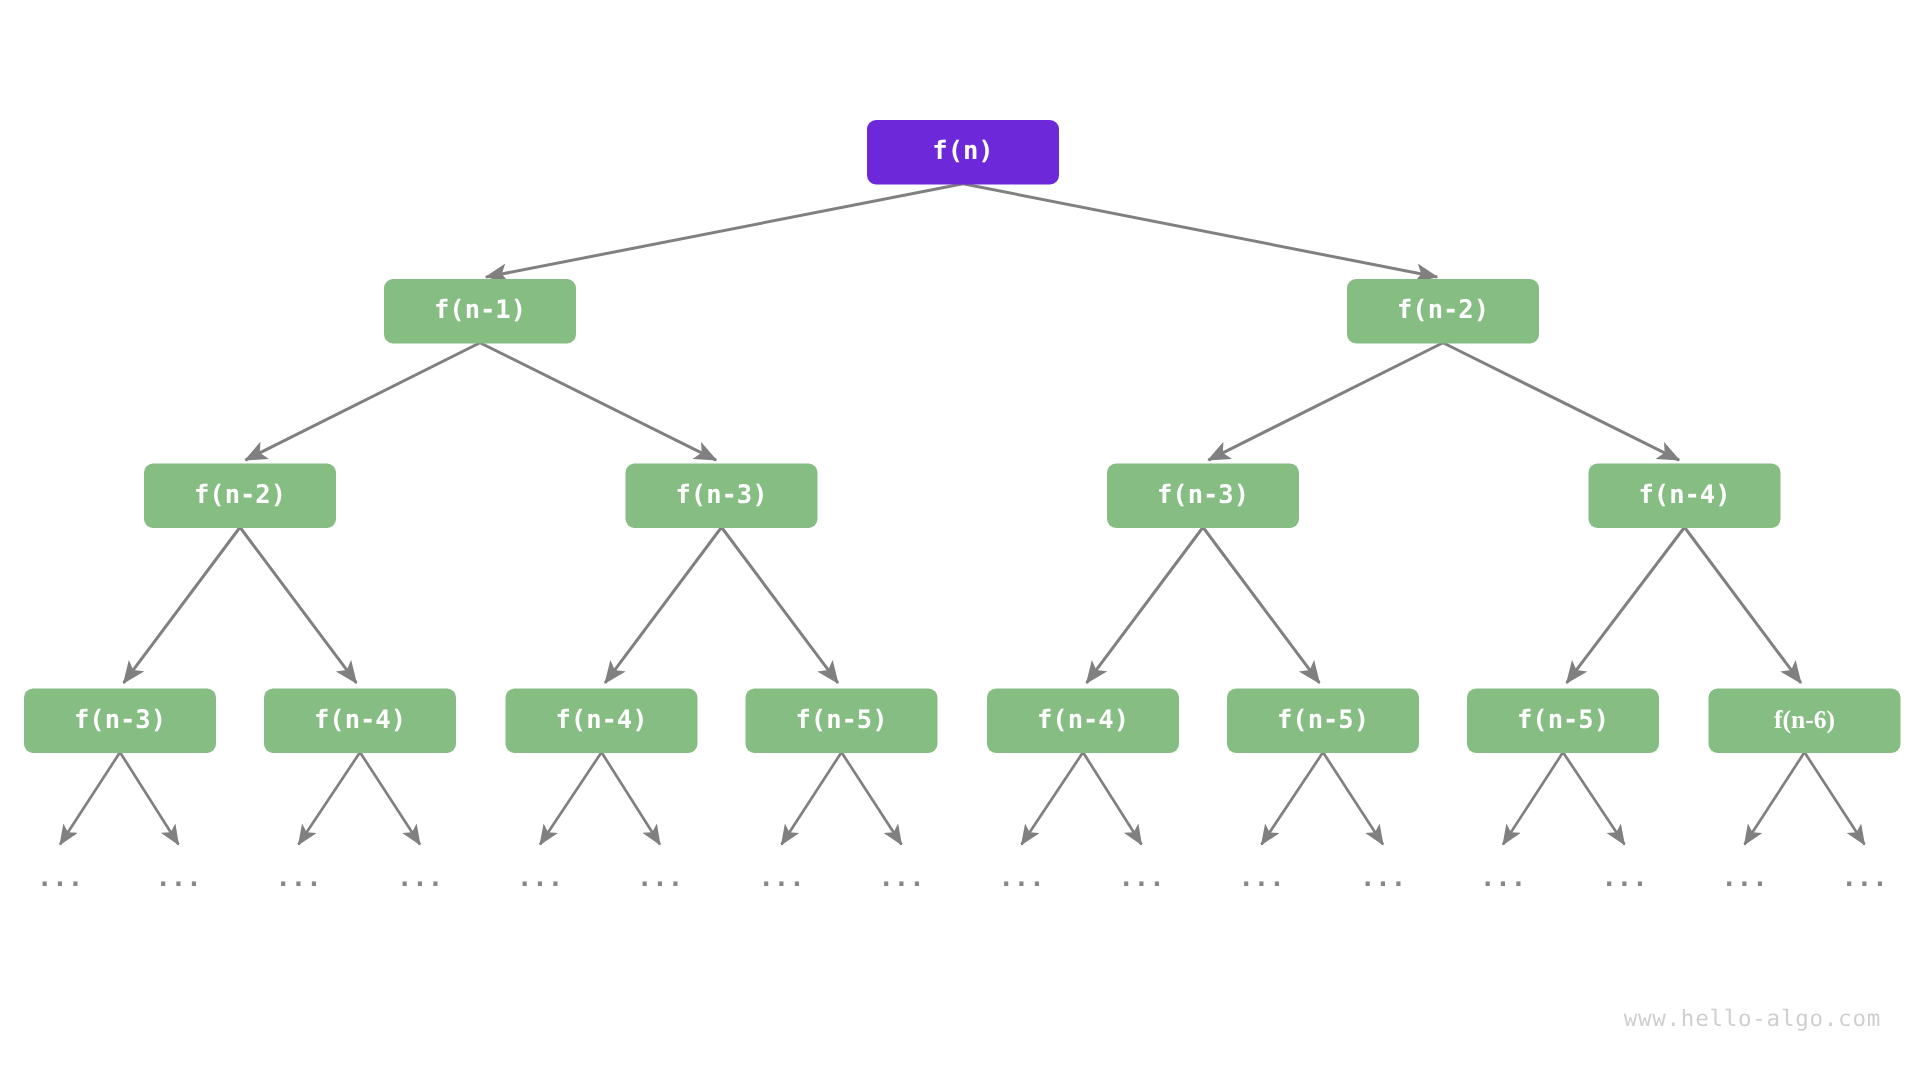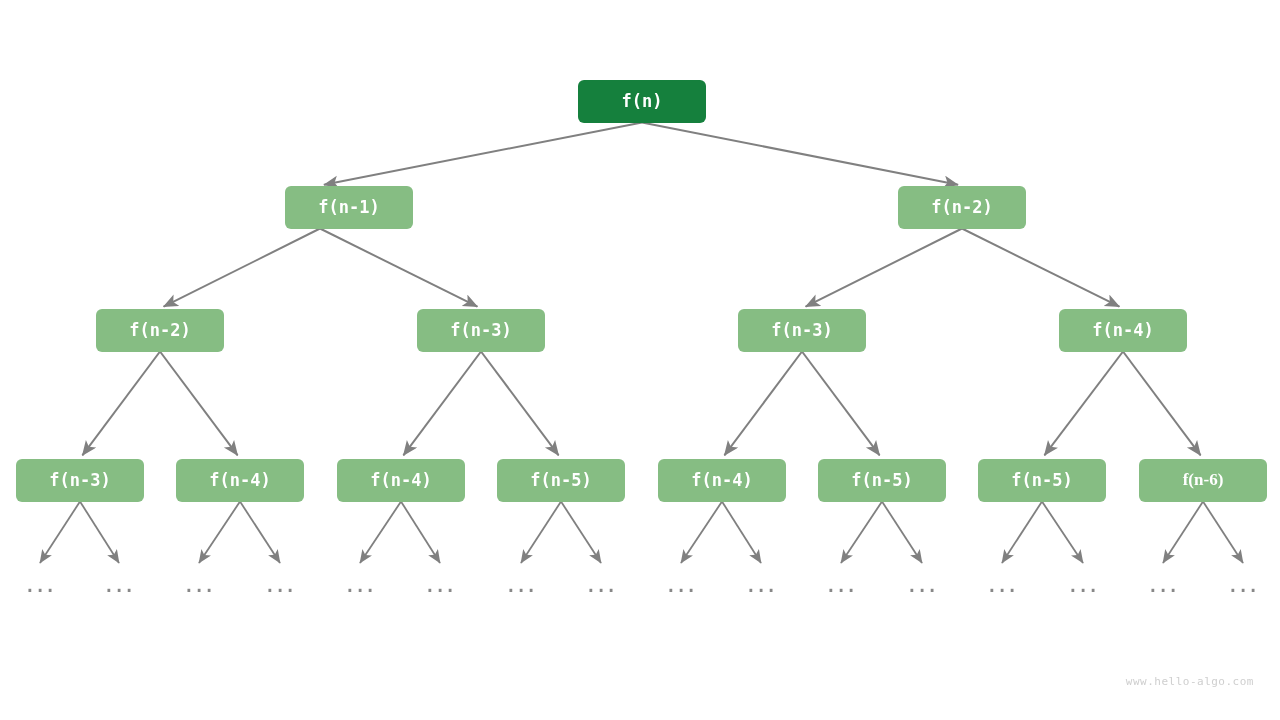--- a/index.html
+++ b/index.html
@@ -52,21 +52,21 @@
     line-height: 1;
     transform: translate(-50%, -50%);
     user-select: none;
   }
   #watermark {
     position: absolute;
     right: 26px;
     bottom: 32px;
     color: #cfcfcf;
     font-family: "DejaVu Sans Mono", "Liberation Mono", monospace;
-    font-size: 11px;
+    font-size: 15px;
     letter-spacing: 0.5px;
     user-select: none;
   }
 </style>
 </head>
 <body>
 
 <div id="canvas">
   <svg id="edge-layer" viewBox="0 0 1280 720" width="1280" height="720">
     <defs>
@@ -103,24 +103,24 @@
         <line x1="722" y1="501.5" x2="761" y2="563" stroke="#808080" stroke-width="1.8" marker-end="url(#arrowhead)"></line>
         <line x1="882" y1="501.5" x2="841" y2="563" stroke="#808080" stroke-width="1.8" marker-end="url(#arrowhead)"></line>
         <line x1="882" y1="501.5" x2="922" y2="563" stroke="#808080" stroke-width="1.8" marker-end="url(#arrowhead)"></line>
         <line x1="1042" y1="501.5" x2="1002" y2="563" stroke="#808080" stroke-width="1.8" marker-end="url(#arrowhead)"></line>
         <line x1="1042" y1="501.5" x2="1083" y2="563" stroke="#808080" stroke-width="1.8" marker-end="url(#arrowhead)"></line>
         <line x1="1203" y1="501.5" x2="1163" y2="563" stroke="#808080" stroke-width="1.8" marker-end="url(#arrowhead)"></line>
         <line x1="1203" y1="501.5" x2="1243" y2="563" stroke="#808080" stroke-width="1.8" marker-end="url(#arrowhead)"></line>
       </g>
   </svg>
   <div id="nodes-group">
-      <div class="node" style="left: 578px; top: 79.5px; width: 128px; height: 43px; background: #15803d; color: rgb(255, 255, 255);">
+      <div class="node" style="left: 578px; top: 79.5px; width: 128px; height: 43px; background: #6d28d9; color: rgb(255, 255, 255);">
         <span>f(n)</span>
       </div>
-      <div class="node" style="left: 256px; top: 185.5px; width: 128px; height: 43px; background: rgb(134, 189, 131); color: rgb(255, 255, 255); margin-left: 29px;">
+      <div class="node" style="left: 256px; top: 185.5px; width: 128px; height: 43px; background: rgb(134, 189, 131); color: rgb(255, 255, 255);">
         <span>f(n-1)</span>
       </div>
       <div class="node" style="left: 898px; top: 185.5px; width: 128px; height: 43px; background: rgb(134, 189, 131); color: rgb(255, 255, 255);">
         <span>f(n-2)</span>
       </div>
       <div class="node" style="left: 96px; top: 308.5px; width: 128px; height: 43px; background: rgb(134, 189, 131); color: rgb(255, 255, 255);">
         <span>f(n-2)</span>
       </div>
       <div class="node" style="left: 417px; top: 308.5px; width: 128px; height: 43px; background: rgb(134, 189, 131); color: rgb(255, 255, 255);">
         <span>f(n-3)</span>

